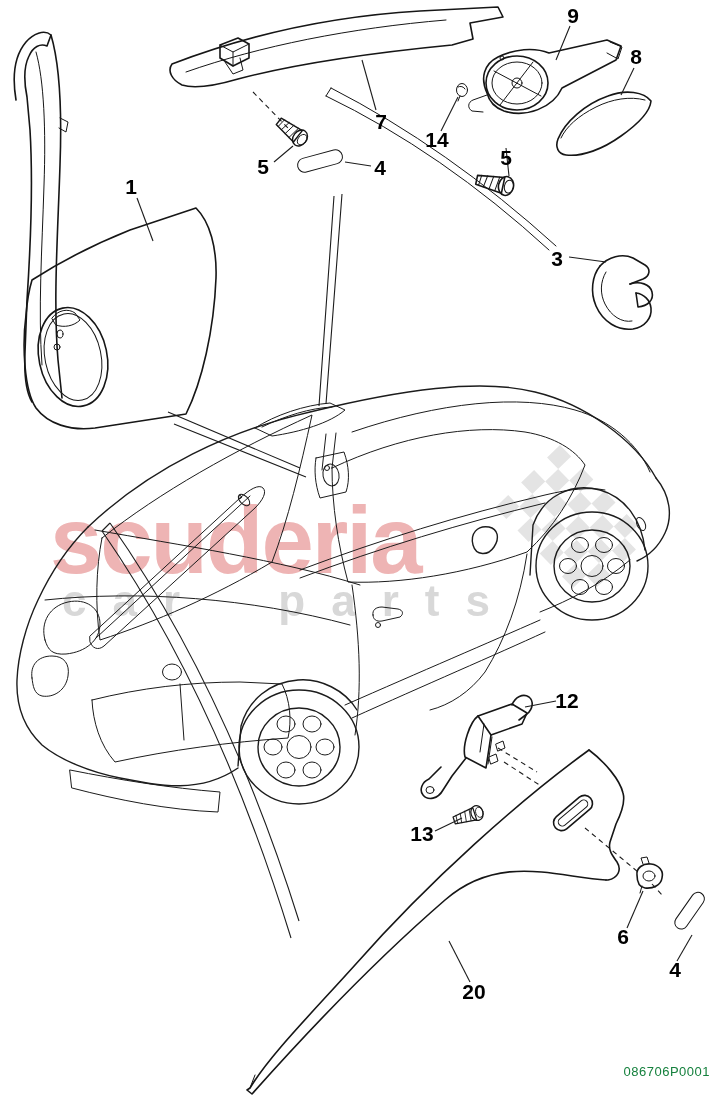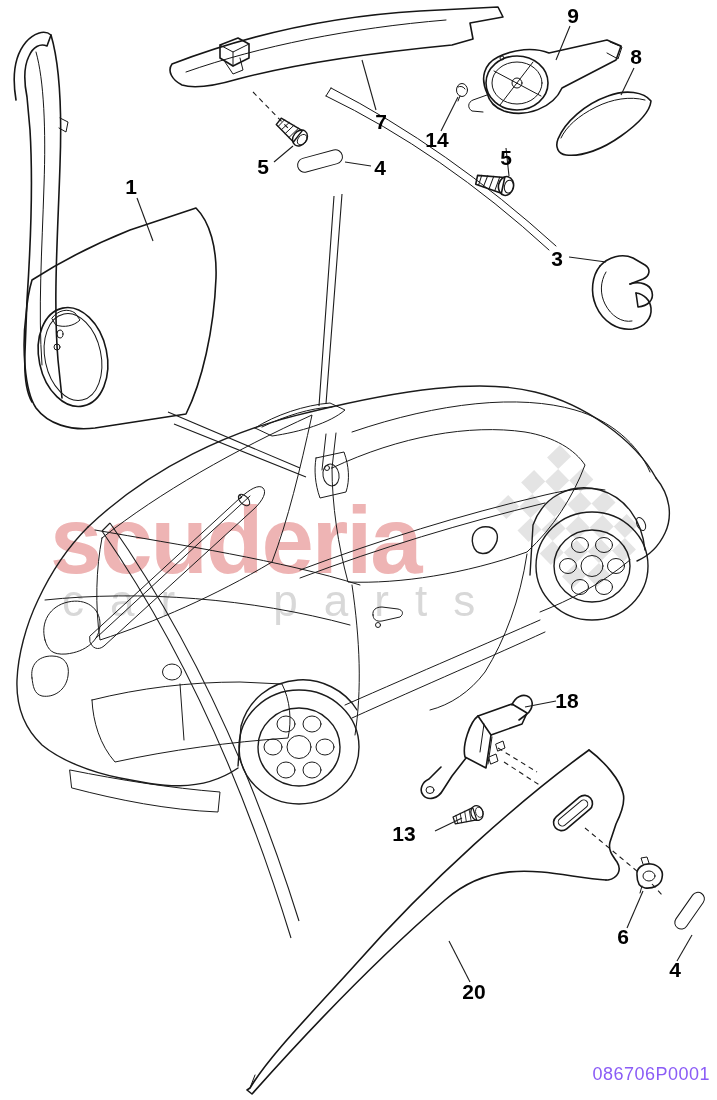--- a/index.html
+++ b/index.html
@@ -1,35 +1,35 @@
 <!DOCTYPE html>
 <html><head>
 <meta charset="utf-8">
 <style>
   html,body{margin:0;padding:0;background:#ffffff;}
   .stage{position:relative;width:717px;height:1100px;background:#fff;overflow:hidden;
          font-family:"Liberation Sans", sans-serif;}
   
   .wm-brand{position:absolute;left:50px;top:487px;font-size:94px;font-weight:bold;
             letter-spacing:-2px;color:#eeb4b4;z-index:0;white-space:nowrap;}
-  .wm-sub{position:absolute;left:62px;top:576px;font-size:44px;font-weight:normal;
+  .wm-sub{position:absolute;left:62px;top:576px;font-size:44px;font-weight:bold;
           letter-spacing:26px;word-spacing:34px;color:#d8d8d8;z-index:0;white-space:nowrap;}
   
   svg.canvas{position:absolute;left:0;top:0;z-index:1;}
   .ln{fill:none;stroke:#161616;stroke-width:1.6;stroke-linecap:round;stroke-linejoin:round;}
   .car{fill:none;stroke:#1c1c1c;stroke-width:1.4;stroke-linecap:round;stroke-linejoin:round;}
   .thin{stroke-width:1;}
   .ldr{fill:none;stroke:#1c1c1c;stroke-width:1.1;}
   .dash{fill:none;stroke:#1c1c1c;stroke-width:1.1;stroke-dasharray:5 4;}
   .flagcell{fill:#e4e4e4;stroke:none;}
   
   .callout{position:absolute;z-index:2;transform:translate(-50%,-50%);
            font-size:21px;font-weight:bold;color:#000;}
-  .part-code{position:absolute;z-index:2;right:7px;top:1064px;font-size:18px;
-             color:#8b5cf6;letter-spacing:0.5px;}
+  .part-code{position:absolute;z-index:2;right:7px;top:1064px;font-size:13px;
+             color:#15803d;letter-spacing:0.5px;}
 </style>
 </head>
 <body>
 
 <div class="stage">
 
   <div class="wm-brand">scuderia</div>
   <div class="wm-sub">car parts</div>
 
   <svg class="canvas" width="717" height="1100" viewBox="0 0 717 1100">
@@ -275,18 +275,18 @@
   <div class="callout" style="left:557px;top:259px">3</div>
   <div class="callout" style="left:380px;top:168px">4</div>
   <div class="callout" style="left:675px;top:970px">4</div>
   <div class="callout" style="left:263px;top:167px">5</div>
   <div class="callout" style="left:623px;top:937px">6</div>
   <div class="callout" style="left:381px;top:122px">7</div>
   <div class="callout" style="left:636px;top:57px">8</div>
   <div class="callout" style="left:573px;top:16px">9</div>
   <div class="callout" style="left:437px;top:140px">14</div>
   <div class="callout" style="left:474px;top:992px">20</div>
-  <div class="callout" style="left:567px;top:701px">18</div>
-  <div class="callout" style="left:404px;top:834px">13</div>
+  <div class="callout" style="left:567px;top:701px">12</div>
+  <div class="callout" style="left:422px;top:834px">13</div>
   <div class="callout" style="left:506px;top:158px">5</div>
 
   <div class="part-code">086706P0001</div>
 </div>
 
 </body></html>

